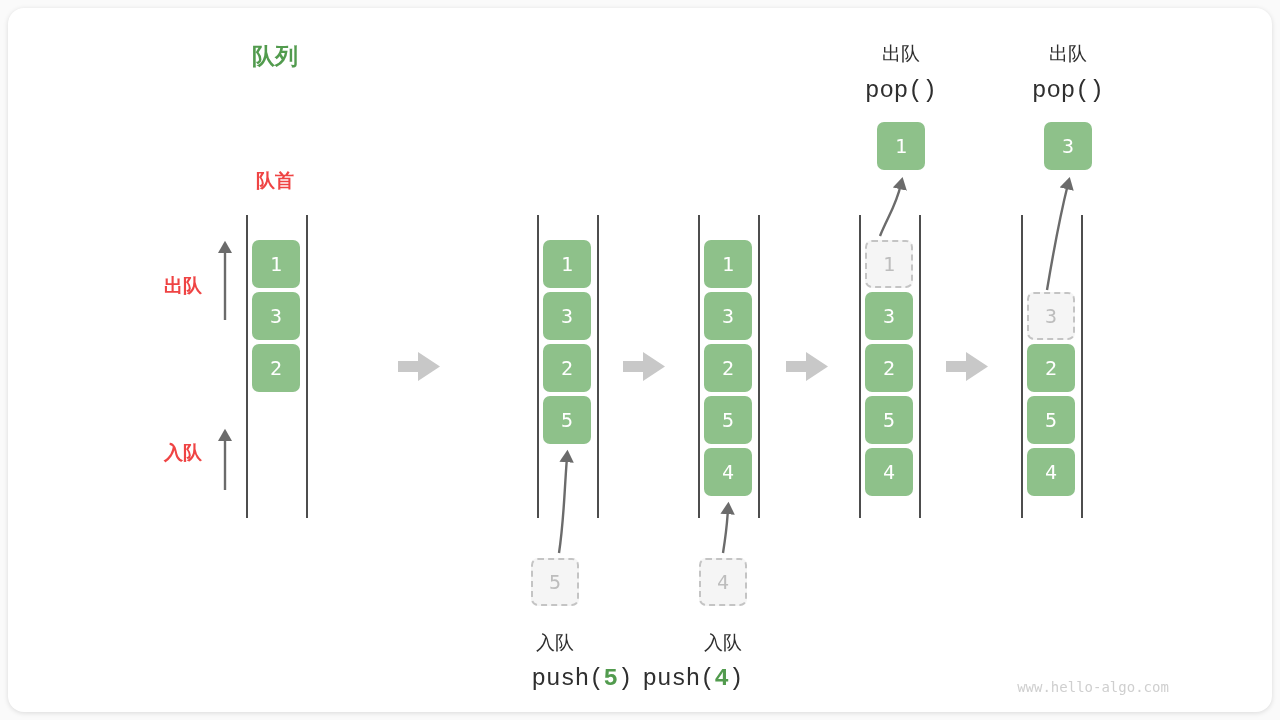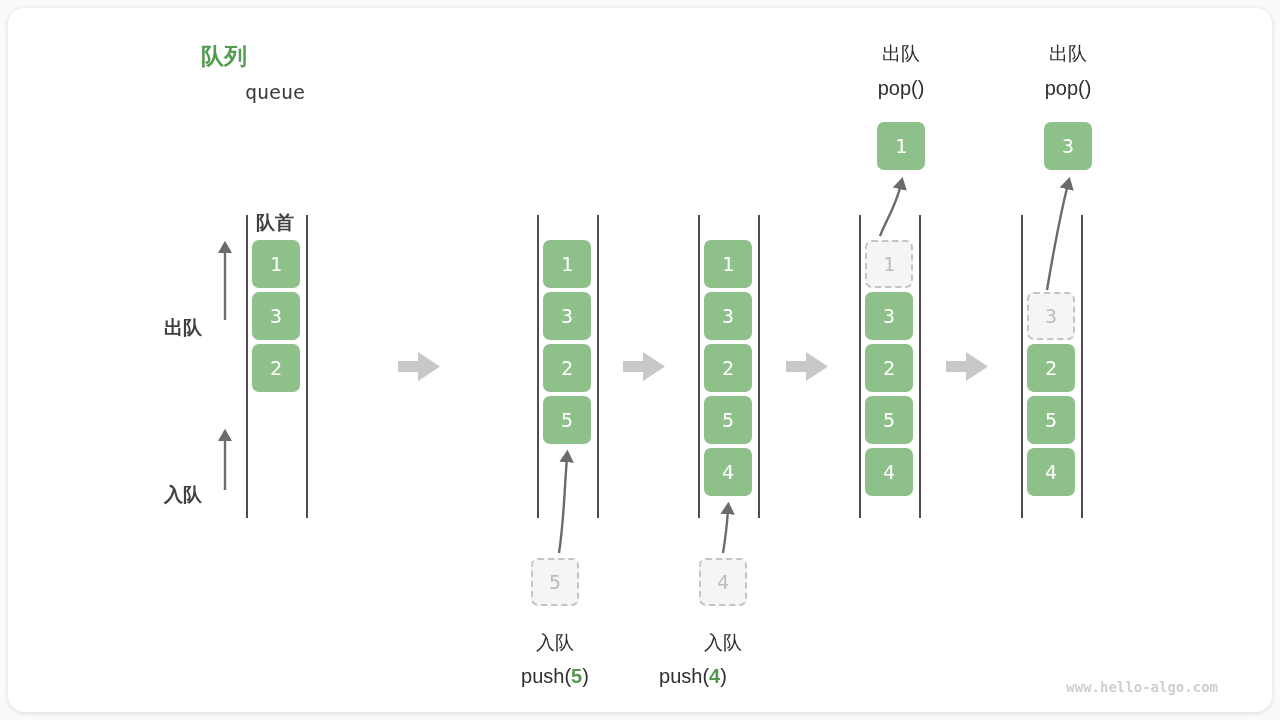--- a/index.html
+++ b/index.html
@@ -11,27 +11,27 @@
   }
   #card{
     position:absolute;left:8px;top:8px;
     width:1264px;height:704px;
     background:#ffffff;
     border-radius:16px;
     box-shadow:0 1px 5px rgba(0,0,0,.13);
   }
   
   .t{position:absolute;white-space:pre;line-height:1.32;}
-  .title-cn{font-size:23px;font-weight:bold;color:#529b4e;text-align:left;}
+  .title-cn{font-size:23px;font-weight:bold;color:#529b4e;text-align:center;}
   .title-en{font-size:20px;color:#3c3c3c;text-align:center;
             font-family:"DejaVu Sans Mono","Liberation Mono",monospace;}
-  .lbl-bold{font-size:19px;font-weight:bold;color:#404040;text-align:center;margin-top:42px;}
+  .lbl-bold{font-size:19px;font-weight:bold;color:#ef4444;text-align:center;}
   .op-cn{font-size:19px;color:#2f2f2f;text-align:center;}
-  .op-code{font-size:20px;color:#2f2f2f;text-align:center;
-           font-family:Liberation Sans, sans-serif;}
+  .op-code{font-size:24px;color:#2f2f2f;text-align:center;
+           font-family:Liberation Mono, monospace;}
   .op-code .num{color:#529b4e;font-weight:bold;}
   .watermark{font-size:14px;color:#cfcfcf;
              font-family:"DejaVu Sans Mono","Liberation Mono",monospace;}
   
   .rail{position:absolute;width:1.6px;background:#4d4d4d;}
   
   .cell{
     position:absolute;width:48px;height:48px;
     background:#8ec18a;border-radius:7px;
     color:#ffffff;font-size:20px;
@@ -43,21 +43,20 @@
     background:#f5f5f5;border:2px dashed #c4c4c4;color:#bdbdbd;
   }
   svg{position:absolute;overflow:visible;}
 </style>
 </head>
 <body>
 
 <div id="card">
 
   <div class="t title-cn" style="left:193px;top:33px;width:148px;">队列</div>
-  <div class="t title-en" style="left:193px;top:71px;width:148px;">queue</div>
 
   <div class="t lbl-bold" style="left:193px;top:160px;width:148px;">队首</div>
 
   <div class="t lbl-bold" style="left:140px;top:265px;width:70px;">出队</div>
   <div class="t lbl-bold" style="left:140px;top:432px;width:70px;">入队</div>
 
   <svg style="left:0;top:0;width:1280px;height:720px;">
     <defs>
       <marker id="ahead" markerWidth="7" markerHeight="7" refX="2.2" refY="3" orient="auto">
         <path d="M0,0 L0,6 L5.2,3 z" fill="#6b6b6b"></path>
@@ -95,21 +94,21 @@
     <svg style="left:0;top:0;width:1280px;height:720px;">
       <defs>
         <marker id="ah3" markerWidth="7" markerHeight="7" refX="2.2" refY="3" orient="auto">
           <path d="M0,0 L0,6 L5.2,3 z" fill="#6b6b6b"></path>
         </marker>
       </defs>
       <path d="M551,545 C 556,512 556,488 559,449" stroke="#6b6b6b" stroke-width="2.4" fill="none" marker-end="url(#ah3)"></path>
     </svg>
 
     <div class="t op-cn" style="left:487px;top:622px;width:120px;">入队</div>
-    <div class="t op-code" style="left:487px;top:655px;width:120px;"><span>push(</span><span class="num">5</span><span>)</span></div>
+    <div class="t op-code" style="left:514px;top:655px;width:120px;"><span>push(</span><span class="num">5</span><span>)</span></div>
   </div>
 
   <svg style="left:615px;top:344px;width:52px;height:36px;">
     <path d="M0,9 L20,9 L20,0 L42,14.5 L20,29 L20,20 L0,20 z" fill="#c8c8c8"></path>
   </svg>
 
   <div>
     <div class="rail" style="left:690px;top:207px;height:303px;"></div>
     <div class="rail" style="left:750px;top:207px;height:303px;"></div>
     <div class="cell" style="left:696px;top:232px;">1</div>
@@ -183,15 +182,15 @@
           <path d="M0,0 L0,6 L5.2,3 z" fill="#6b6b6b"></path>
         </marker>
       </defs>
       <path d="M1039,282 C 1046,240 1052,208 1060,176" stroke="#6b6b6b" stroke-width="2.4" fill="none" marker-end="url(#ah6)"></path>
     </svg>
 
     <div class="t op-cn" style="left:1000px;top:33px;width:120px;">出队</div>
     <div class="t op-code" style="left:1000px;top:67px;width:120px;">pop()</div>
   </div>
 
-  <div class="t watermark" style="left:960px;top:670px;width:250px;text-align:right;font-weight:bold;">www.hello-algo.com</div>
+  <div class="t watermark" style="left:960px;top:670px;width:250px;text-align:center;">www.hello-algo.com</div>
 
 </div>
 
 </body></html>

